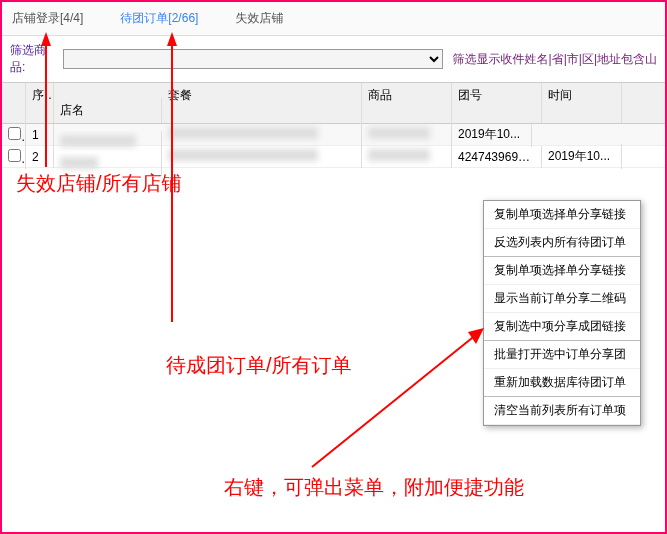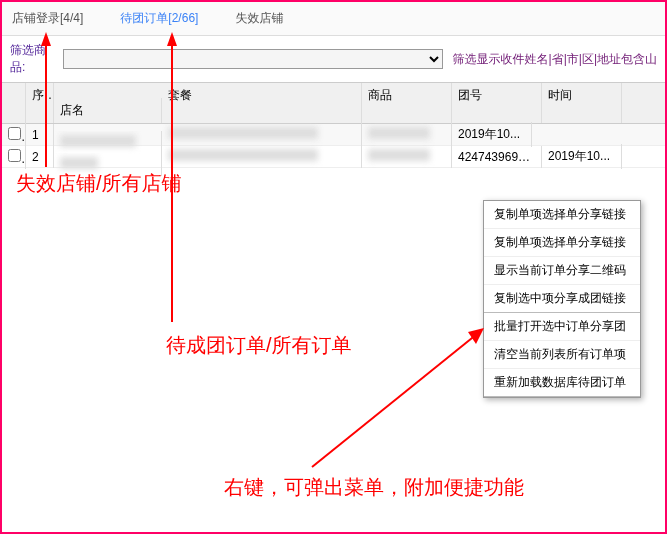--- a/index.html
+++ b/index.html
@@ -71,30 +71,31 @@
     <div class="td col-shop"><span class="blur" style="width:40%"></span></div>
     <div class="td col-pkg"><span class="blur"></span></div>
     <div class="td col-prod"><span class="blur"></span></div>
     <div class="td col-group">42474396984...</div>
     <div class="td col-time">2019年10...</div>
   </div>
 </div>
 
 <div class="context-menu">
   <div class="menu-item">复制单项选择单分享链接</div>
+  <div class="menu-item menu-sep">反选列表内所有待团订单</div>
   <div class="menu-item">复制单项选择单分享链接</div>
   <div class="menu-item">显示当前订单分享二维码</div>
   <div class="menu-item menu-sep">复制选中项分享成团链接</div>
   <div class="menu-item">批量打开选中订单分享团</div>
+  <div class="menu-item menu-sep">重新加载数据库待团订单</div>
   <div class="menu-item">清空当前列表所有订单项</div>
-  <div class="menu-item menu-sep">重新加载数据库待团订单</div>
 </div>
 
 <div class="annot" style="left:14px; top:168px;">失效店铺/所有店铺</div>
-<div class="annot" style="left:164px; top:330px;">待成团订单/所有订单</div>
+<div class="annot" style="left:164px; top:350px;">待成团订单/所有订单</div>
 <div class="annot" style="left:222px; top:472px;">右键，可弹出菜单，附加便捷功能</div>
 
 <svg class="arrow" style="left:0;top:0;" width="667" height="534">
   <defs></defs>
   <line x1="44" y1="165" x2="44" y2="40"></line>
     <polygon points="44,30 39,44 49,44"></polygon>
   <line x1="170" y1="320" x2="170" y2="40"></line>
     <polygon points="170,30 165,44 175,44"></polygon>
   <line x1="310" y1="465" x2="475" y2="332"></line>
     <polygon points="482,326 466,330 474,342"></polygon>

